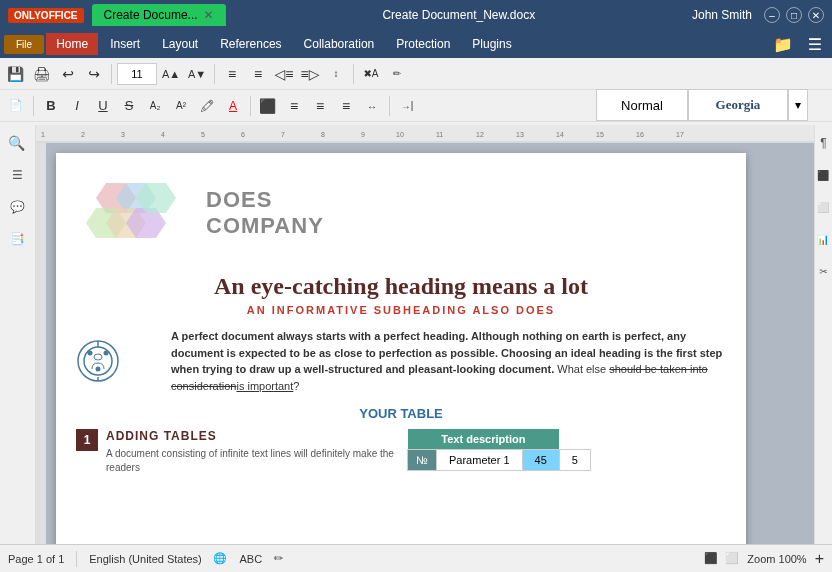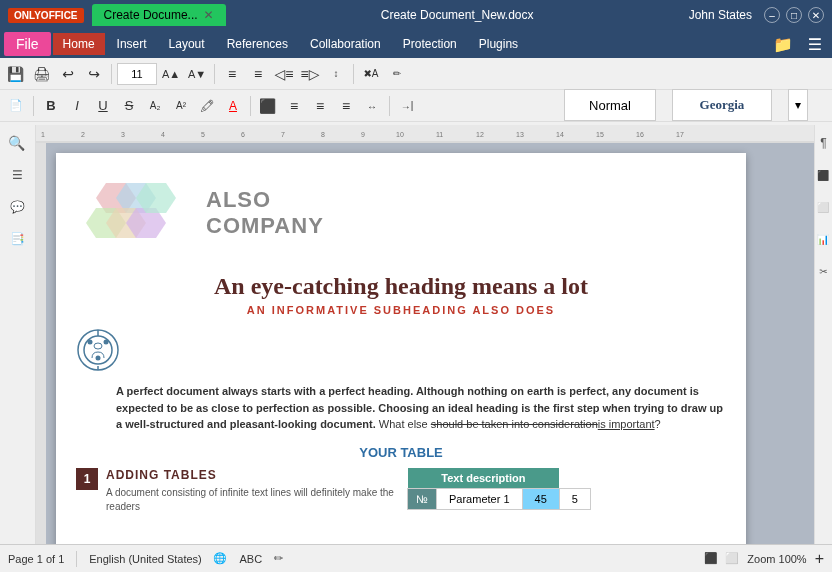--- a/index.html
+++ b/index.html
@@ -9,37 +9,37 @@
     #titlebar { background: #2e4a6e; display: flex; align-items: center; height: 30px; padding: 8px 8px; }
     #titlebar .app-logo { background: #d4380d; color: white; font-size: 10px; font-weight: bold; padding: 2px 6px; border-radius: 2px; margin-right: 8px; }
     #titlebar .tab { background: #22c55e; padding: 4px 12px; font-size: 12px; border-radius: 3px 3px 0 0; display: flex; align-items: center; gap: 6px; }
     #titlebar .tab span.close { cursor: pointer; color: #555; }
     #titlebar .title-center { flex: 1; text-align: center; color: #fff; font-size: 12px; }
     #titlebar .window-controls { display: flex; gap: 6px; }
     #titlebar .win-btn { width: 16px; height: 16px; border: 1px solid rgba(255,255,255,0.5); border-radius: 50%; display: flex; align-items: center; justify-content: center; color: white; font-size: 10px; cursor: pointer; }
 
     
     #menubar { background: #2e4a6e; display: flex; align-items: center; height: 28px; padding: 0 4px; gap: 2px; }
-    .menu-item-file { background: #ec4899; color: white; padding: 4px 12px; font-size: 14px; border-radius: 2px; cursor: pointer; }
+    .menu-item-file { background: #a16207; color: white; padding: 4px 12px; font-size: 10px; border-radius: 2px; cursor: pointer; }
     .menu-item { color: white; padding: 4px 10px; font-size: 12px; cursor: pointer; }
     .menu-item.active { background: #c0392b; }
     .menu-spacer { flex: 1; }
 
     
     #toolbar1 { background: #f0f0f0; display: flex; align-items: center; height: 32px; padding: 0 4px; border-bottom: 1px solid #ddd; gap: 2px; }
     .tb-btn { width: 24px; height: 24px; display: flex; align-items: center; justify-content: center; cursor: pointer; border-radius: 3px; font-size: 14px; color: #333; border: 1px solid transparent; }
     .tb-sep { width: 1px; height: 20px; background: #ccc; margin: 0 3px; }
     .font-select { width: 120px; height: 22px; border: 1px solid #ccc; font-size: 11px; padding: 0 4px; background: white; }
     .font-size-select { width: 40px; height: 22px; border: 1px solid #ccc; font-size: 11px; padding: 0 2px; background: white; text-align: center; }
 
     
     #toolbar2 { background: #f0f0f0; display: flex; align-items: center; height: 32px; padding: 0 4px; border-bottom: 1px solid #ddd; gap: 2px; }
 
     
-    #style-area { position: absolute; right: 24px; top: 89px; display: flex; align-items: center; gap: 16px; margin-left: 37px; }
+    #style-area { position: absolute; right: 24px; top: 89px; display: flex; align-items: center; gap: 0; margin-left: 37px; }
     .style-box { border: 1px solid #ccc; background: white; width: 92px; height: 32px; display: flex; align-items: center; justify-content: center; font-size: 13px; }
     .style-font { border: 1px solid #ccc; background: white; width: 100px; height: 32px; display: flex; align-items: center; justify-content: center; font-size: 13px; color: #2e4a6e; font-family: Georgia, serif; font-weight: bold; }
     .style-dropdown { width: 20px; height: 32px; display: flex; align-items: center; justify-content: center; border: 1px solid #ccc; background: white; cursor: pointer; }
 
     
     #sidebar-left { position: absolute; left: 0; top: 125px; width: 36px; height: 420px; background: #f0f0f0; border-right: 1px solid #ddd; display: flex; flex-direction: column; align-items: center; padding-top: 4px; gap: 4px; }
     .side-btn { width: 28px; height: 28px; display: flex; align-items: center; justify-content: center; cursor: pointer; border-radius: 3px; font-size: 14px; color: #555; }
 
     
     #ruler { position: absolute; left: 36px; top: 125px; right: 18px; height: 18px; background: #e8e8e8; border-bottom: 1px solid #ccc; }
@@ -72,40 +72,40 @@
     .underline-text { text-decoration: underline; }
     .table-heading { text-align: center; font-size: 13px; font-weight: bold; color: #2e6da4; margin: 8px 0 4px; }
     .adding-tables-section { display: flex; gap: 12px; margin-top: 8px; }
     .section-number { background: #5a2a27; color: white; width: 22px; height: 22px; display: flex; align-items: center; justify-content: center; font-weight: bold; font-size: 12px; flex-shrink: 0; }
     .section-content { flex: 1; }
     .section-title { font-size: 12px; font-weight: bold; color: #5a2a27; letter-spacing: 1px; margin-bottom: 4px; }
     .section-body { font-size: 10px; color: #555; line-height: 1.4; }
     .data-table { border-collapse: collapse; }
     .data-table th { background: #4a9a8a; color: white; padding: 4px 12px; font-size: 11px; }
     .data-table td { border: 1px solid #ccc; padding: 4px 12px; font-size: 11px; text-align: center; }
-    .body-para { display: flex; gap: 10px; align-items: flex-start; margin-bottom: 12px; flex-direction: column; }
+    .body-para { display: flex; gap: 10px; align-items: center; margin-bottom: 12px; }
 
     
     .hex-container { position: relative; width: 120px; height: 80px; }
 
     
     .bold-icon { font-weight: bold; font-size: 13px; }
     .italic-icon { font-style: italic; font-size: 13px; }
   </style>
 </head>
 <body>
 
 <div id="titlebar">
   <div class="app-logo">ONLYOFFICE</div>
   <div class="tab">
     <span>Create Docume...</span>
     <span class="close">✕</span>
   </div>
   <div class="title-center">Create Document_New.docx</div>
-  <div style="color:white;font-size:12px;margin-right:12px;">John States</div>
+  <div style="color:white;font-size:12px;margin-right:12px;">John Smith</div>
   <div class="window-controls">
     <div class="win-btn">–</div>
     <div class="win-btn">□</div>
     <div class="win-btn">✕</div>
   </div>
 </div>
 
 <div id="menubar">
   <div class="menu-item-file">File</div>
   <div class="menu-item active">Home</div>
@@ -225,21 +225,21 @@
           <polygon points="30,10 50,10 60,25 50,40 30,40 20,25" fill="#e8b4b8" opacity="0.7"></polygon>
           <polygon points="50,10 70,10 80,25 70,40 50,40 40,25" fill="#b4d4e8" opacity="0.7"></polygon>
           <polygon points="20,35 40,35 50,50 40,65 20,65 10,50" fill="#c8e8b4" opacity="0.7"></polygon>
           <polygon points="40,35 60,35 70,50 60,65 40,65 30,50" fill="#e8d4b4" opacity="0.7"></polygon>
           <polygon points="60,35 80,35 90,50 80,65 60,65 50,50" fill="#d4b4e8" opacity="0.7"></polygon>
           <polygon points="70,10 90,10 100,25 90,40 70,40 60,25" fill="#b4e8d4" opacity="0.7"></polygon>
         </svg>
       </div>
 
       <div class="company-name">
-        <div class="company-name-text">ALSO</div>
+        <div class="company-name-text">DOES</div>
         <div class="company-name-text">COMPANY</div>
       </div>
 
     </div>
 
     <div class="main-heading">An eye-catching heading means a lot</div>
 
     <div class="sub-heading">AN INFORMATIVE SUBHEADING ALSO DOES</div>
 
     <div class="body-para">

